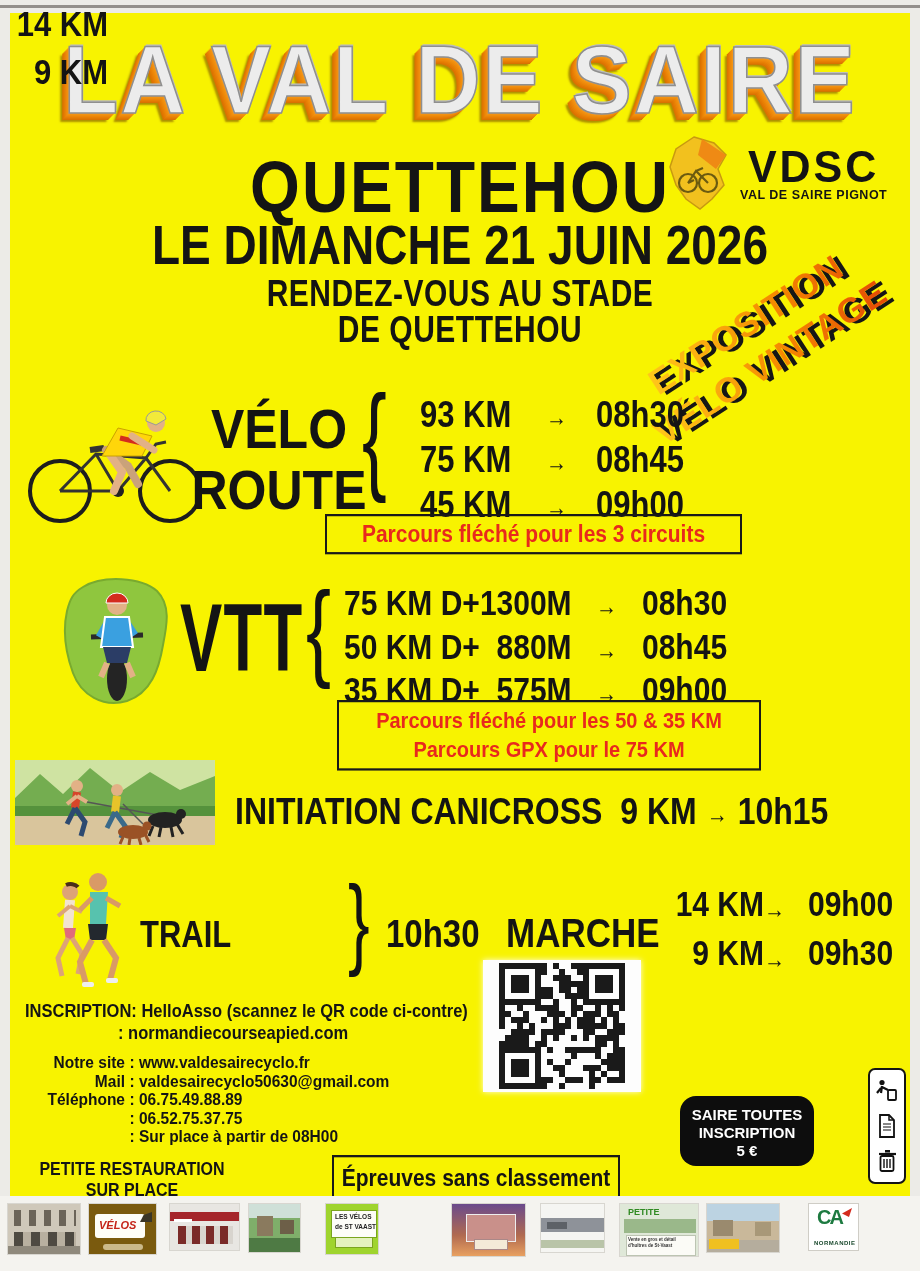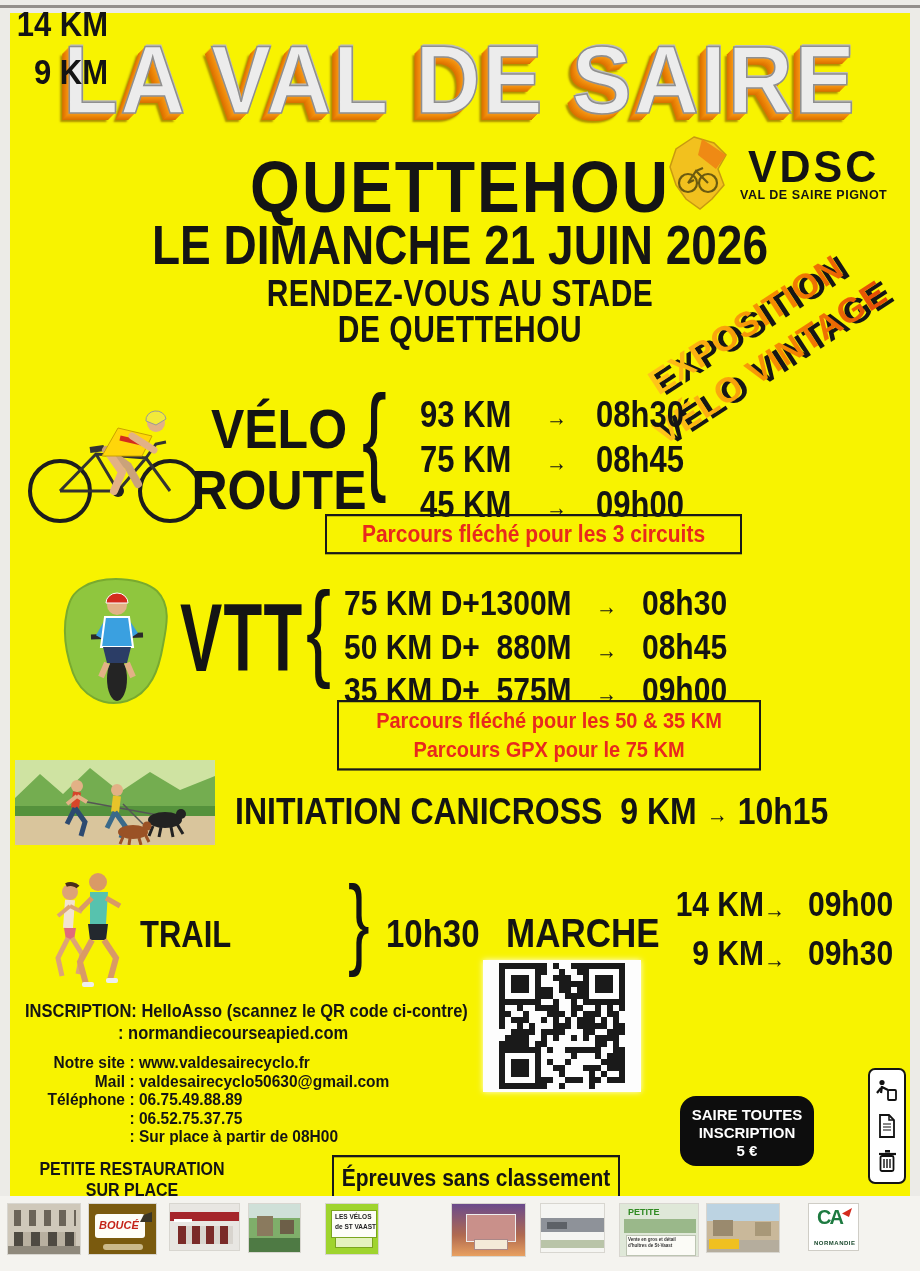--- a/index.html
+++ b/index.html
@@ -575,21 +575,21 @@
   </div>
 
   <div class="footer">
     <div class="tile" style="left:7px;width:74px;height:52px;background:#cfc8ba;">
       <div class="gr" style="left:6px;top:6px;width:62px;height:16px;background:repeating-linear-gradient(90deg,#6b6459 0 7px,#cfc8ba 7px 15px);"></div>
       <div class="gr" style="left:6px;top:28px;width:62px;height:14px;background:repeating-linear-gradient(90deg,#4e4a42 0 9px,#b8b0a0 9px 17px);"></div>
       <div class="gr" style="left:0;bottom:0;width:74px;height:8px;background:#8f897c;"></div>
     </div>
     <div class="tile" style="left:88px;width:69px;height:52px;background:#7a5a0e;">
       <div class="gr" style="left:6px;top:10px;width:50px;height:24px;background:#fdfdf8;border-radius:3px;"></div>
-      <div class="lbl" style="left:10px;top:15px;font-size:11px;color:#c42418;font-style:italic;">BOUCÉ</div>
+      <div class="lbl" style="left:10px;top:15px;font-size:11px;color:#c42418;font-style:italic;">VÉLOS</div>
       <div class="gr" style="right:4px;top:8px;width:12px;height:10px;background:#3a3526;clip-path:polygon(0 100%,30% 30%,100% 0,100% 100%);"></div>
       <div class="gr" style="left:14px;bottom:4px;width:40px;height:6px;background:#cbb98a;border-radius:3px;"></div>
     </div>
     <div class="tile" style="left:169px;width:71px;height:48px;background:#e8e6e2;">
       <div class="gr" style="left:0;top:8px;width:71px;height:9px;background:#a5252b;"></div>
       <div class="gr" style="left:4px;top:15px;width:18px;height:3px;background:#fff;"></div>
       <div class="gr" style="left:8px;top:22px;width:55px;height:18px;background:repeating-linear-gradient(90deg,#7a2a28 0 8px,#d8d4ce 8px 14px);"></div>
     </div>
     <div class="tile" style="left:248px;width:53px;height:50px;background:linear-gradient(180deg,#cfe0d8 0 30%,#7fae6a 30% 70%,#4e7a44 70% 100%);">
       <div class="gr" style="left:8px;top:12px;width:16px;height:20px;background:#8a7a5e;"></div>

